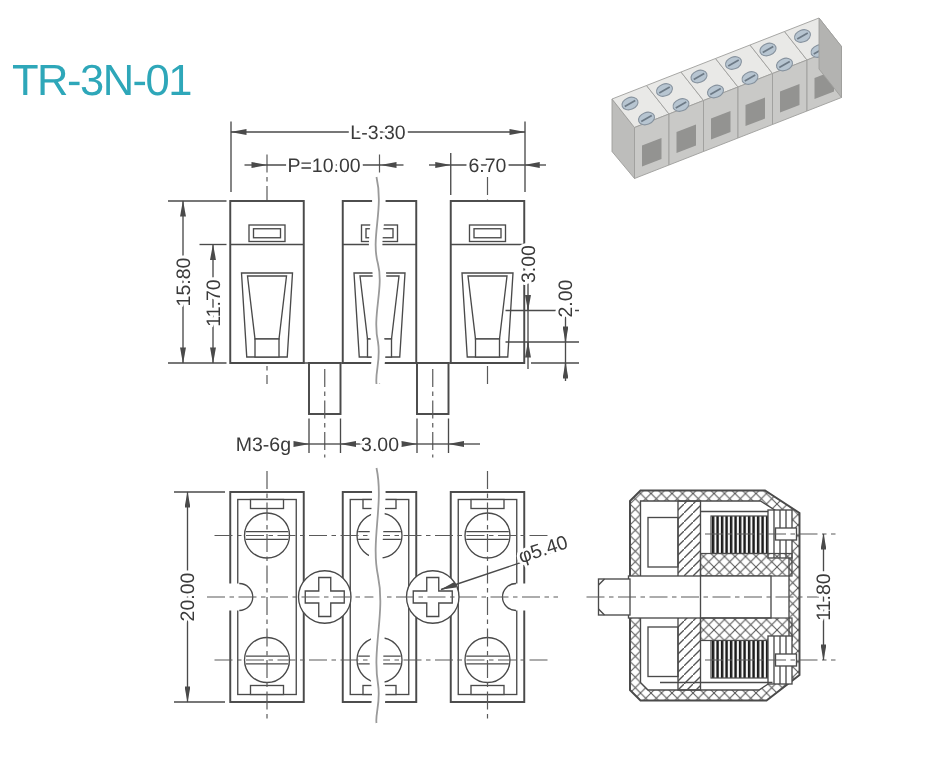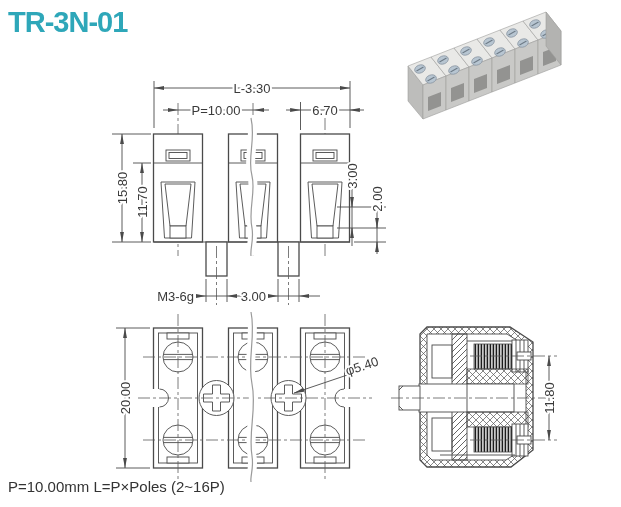--- a/index.html
+++ b/index.html
@@ -1,19 +1,19 @@
 <!DOCTYPE html>
 <html style="--accent: #2ea7b9; --line: #4a4a4a; --note: #333333;"><head>
 <meta charset="utf-8">
 <style>
   :root { --accent:#2ea7b9; --line:#4a4a4a; --note:#333333; }
   html,body { margin:0; padding:0; background:#fff; }
   .canvas { position:relative; width:621px; height:507px; background:#fff; overflow:hidden;
             font-family:"Liberation Sans", sans-serif; }
-  .title { position:absolute; left:8px; top:6px; font-size:29px; font-weight:bold;
+  .title { position:absolute; left:8px; top:38px; font-size:29px; font-weight:normal;
            letter-spacing:-1px; color:var(--accent); }
   .footer { position:absolute; left:8px; top:478px; font-size:15px; color:var(--note); }
   svg.drawing { position:absolute; left:0; top:0; }
 
   
   .ol  { fill:none; stroke:var(--line); stroke-width:1.3; }
   .ol2 { fill:none; stroke:var(--line); stroke-width:0.9; }
   .fw  { fill:#ffffff; stroke:var(--line); stroke-width:1.3; }
   .fw2 { fill:#ffffff; stroke:var(--line); stroke-width:0.9; }
   .cl  { fill:none; stroke:#5a5a5a; stroke-width:0.8; stroke-dasharray:12 3 3 3; }
@@ -244,14 +244,13 @@
 
       <path class="cl" d="M391,398 H546"></path>
       <path class="cl" d="M470,356 H557"></path>
       <path class="cl" d="M470,440 H557"></path>
 
       <line class="dl" x1="549" y1="356" x2="549" y2="440" marker-start="url(#arw)" marker-end="url(#arw)"></line>
       <text class="dt" x="549" y="398" transform="rotate(-90 549 398)">11.80</text>
     </g>
   </svg>
 
-  <div class="footer">P=10.00mm  L=P×Poles (2~16P)</div>
 </div>
 
 </body></html>

